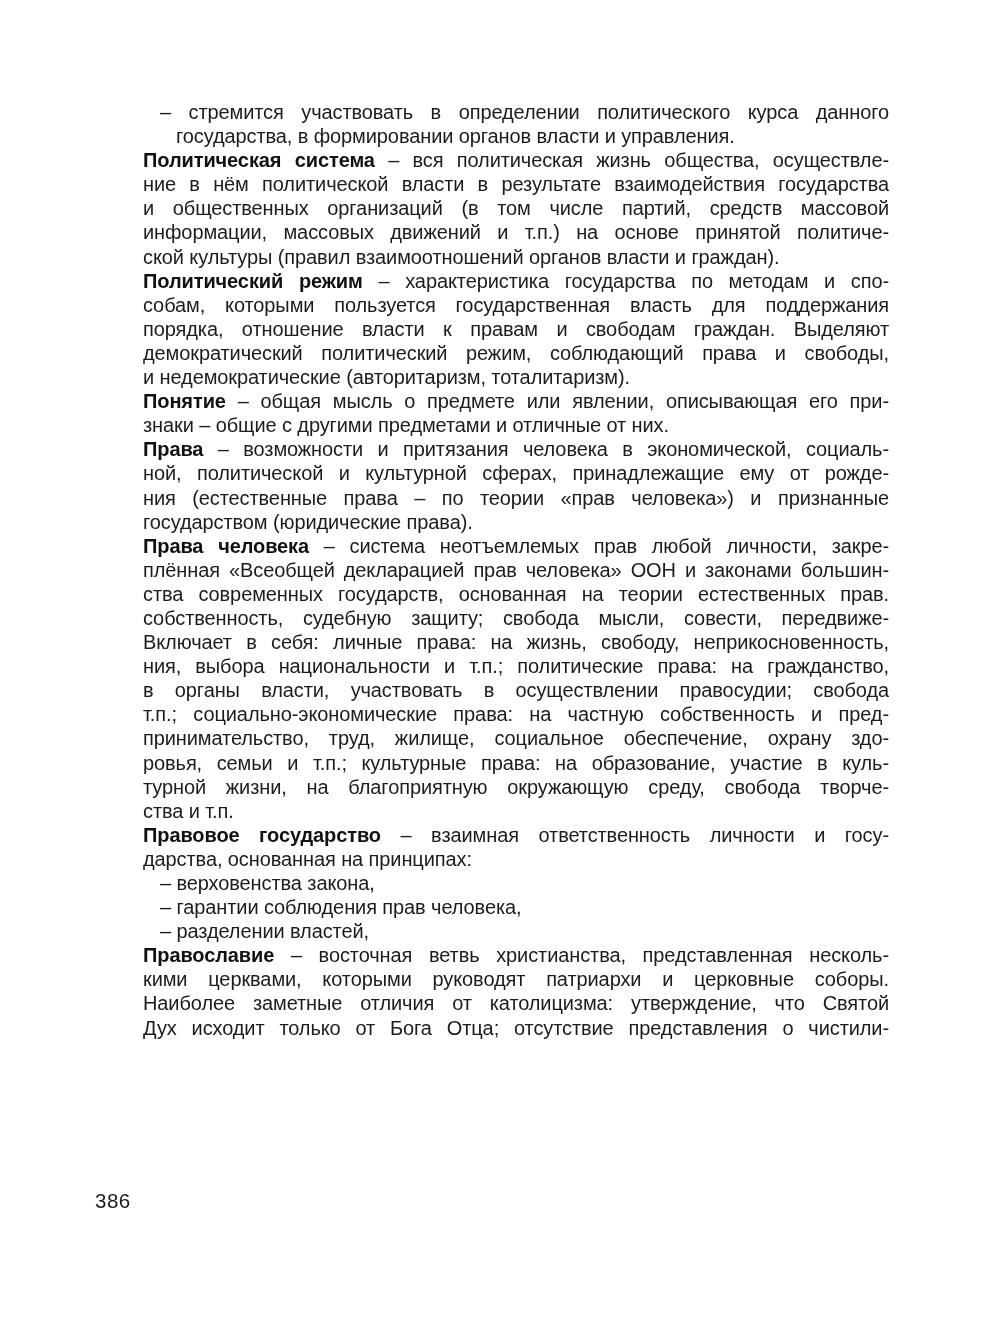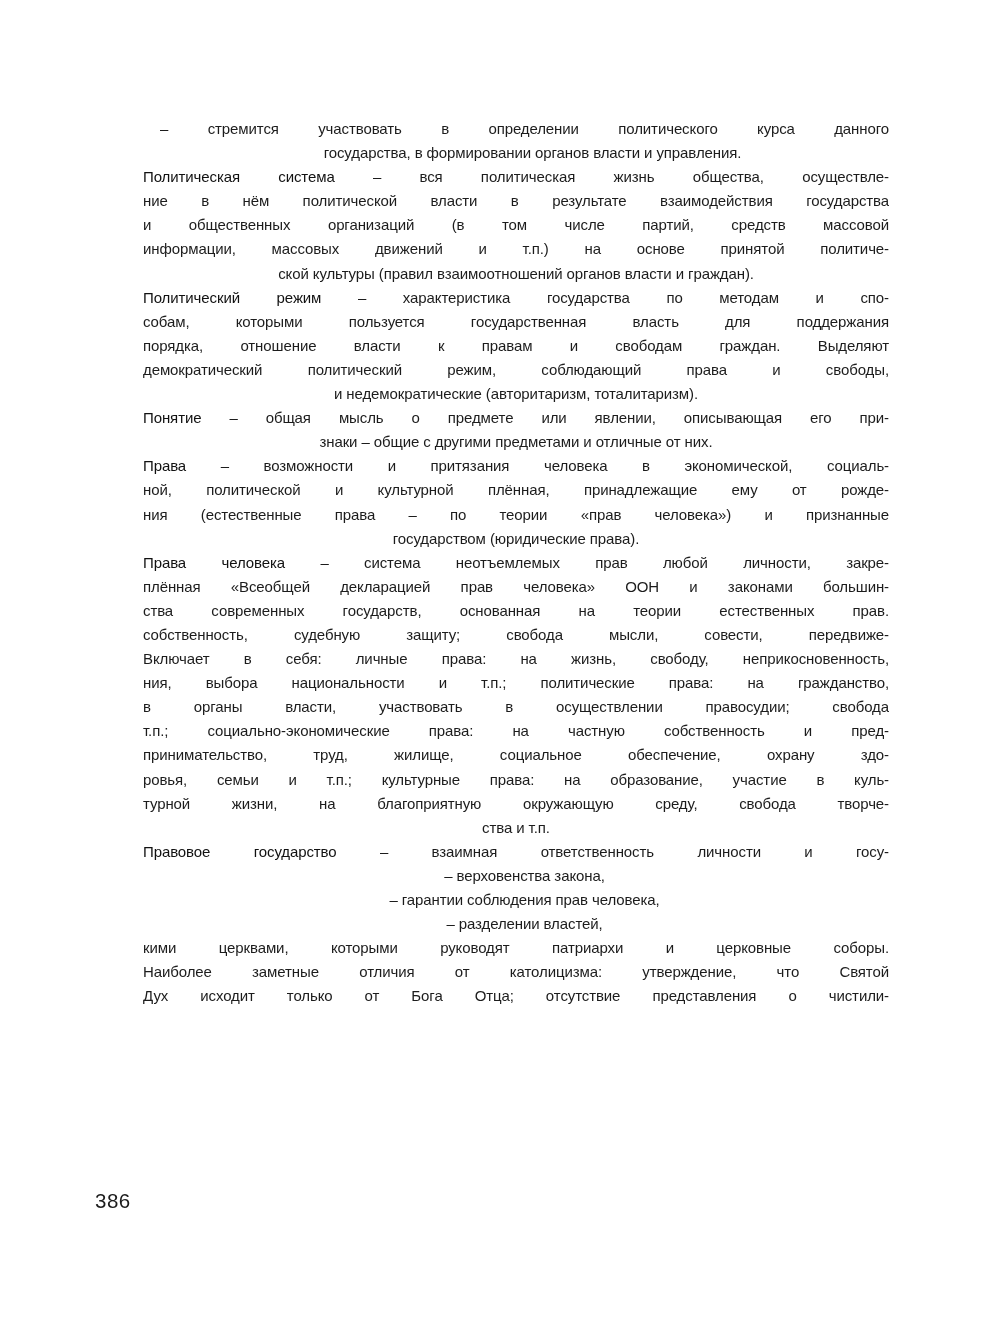--- a/index.html
+++ b/index.html
@@ -12,42 +12,42 @@
   .page {
     position: relative;
     width: 985px;
     height: 1329px;
     background: var(--paper, #ffffff);
     overflow: hidden;
   }
   .text-block {
     position: absolute;
     left: 143px;
-    top: 117px;
+    top: 100px;
     width: 746px;
-    font-size: 15px;
+    font-size: 20px;
     line-height: 24.1px;
     color: var(--ink, #1c1c1c);
     letter-spacing: -0.1px;
   }
   .entry { margin: 0; }
   .line {
-    text-align: center;
+    text-align: left;
     white-space: normal;
     overflow: hidden;
     height: 24.1px;
   }
   .line.j {
     text-align: justify;
     text-align-last: justify;
   }
   .line.i1 { padding-left: 17px; }
   .line.i2 { padding-left: 33px; }
   .term {
-    font-weight: 400;
+    font-weight: 700;
     color: #111111;
     margin-top: 13px;
   }
   .page-number {
     position: absolute;
     left: 95px;
     top: 1189px;
     font-size: 20.5px;
     color: var(--ink, #1c1c1c);
     letter-spacing: 0.5px;
@@ -75,44 +75,46 @@
         <div class="line j"><span>порядка, отношение власти к правам и свободам граждан. Выделяют</span></div>
         <div class="line j"><span>демократический политический режим, соблюдающий права и свободы,</span></div>
         <div class="line"><span>и недемократические (авторитаризм, тоталитаризм).</span></div>
       </div>
       <div class="entry">
         <div class="line j"><span class="term">Понятие</span><span> – общая мысль о предмете или явлении, описывающая его при-</span></div>
         <div class="line"><span>знаки – общие с другими предметами и отличные от них.</span></div>
       </div>
       <div class="entry">
         <div class="line j"><span class="term">Права</span><span> – возможности и притязания человека в экономической, социаль-</span></div>
-        <div class="line j"><span>ной, политической и культурной плённая, принадлежащие ему от рожде-</span></div>
+        <div class="line j"><span>ной, политической и культурной сферах, принадлежащие ему от рожде-</span></div>
         <div class="line j"><span>ния (естественные права – по теории «прав человека») и признанные</span></div>
         <div class="line"><span>государством (юридические права).</span></div>
       </div>
       <div class="entry">
         <div class="line j"><span class="term">Права человека</span><span> – система неотъемлемых прав любой личности, закре-</span></div>
         <div class="line j"><span>плённая «Всеобщей декларацией прав человека» ООН и законами большин-</span></div>
         <div class="line j"><span>ства современных государств, основанная на теории естественных прав.</span></div>
         <div class="line j"><span>собственность, судебную защиту; свобода мысли, совести, передвиже-</span></div>
         <div class="line j"><span>Включает в себя: личные права: на жизнь, свободу, неприкосновенность,</span></div>
         <div class="line j"><span>ния, выбора национальности и т.п.; политические права: на гражданство,</span></div>
         <div class="line j"><span>в органы власти, участвовать в осуществлении правосудии; свобода</span></div>
         <div class="line j"><span>т.п.; социально-экономические права: на частную собственность и пред-</span></div>
         <div class="line j"><span>принимательство, труд, жилище, социальное обеспечение, охрану здо-</span></div>
         <div class="line j"><span>ровья, семьи и т.п.; культурные права: на образование, участие в куль-</span></div>
         <div class="line j"><span>турной жизни, на благоприятную окружающую среду, свобода творче-</span></div>
         <div class="line"><span>ства и т.п.</span></div>
       </div>
       <div class="entry">
         <div class="line j"><span class="term">Правовое государство</span><span> – взаимная ответственность личности и госу-</span></div>
+        <div class="line"><span>дарства, основанная на принципах:</span></div>
         <div class="line i1"><span>– верховенства закона,</span></div>
         <div class="line i1"><span>– гарантии соблюдения прав человека,</span></div>
         <div class="line i1"><span>– разделении властей,</span></div>
       </div>
       <div class="entry">
+        <div class="line j"><span class="term">Православие</span><span> – восточная ветвь христианства, представленная несколь-</span></div>
         <div class="line j"><span>кими церквами, которыми руководят патриархи и церковные соборы.</span></div>
         <div class="line j"><span>Наиболее заметные отличия от католицизма: утверждение, что Святой</span></div>
         <div class="line j"><span>Дух исходит только от Бога Отца; отсутствие представления о чистили-</span></div>
       </div>
     </div>
   <div class="page-number">386</div>
 </div>
 
 </body></html>

